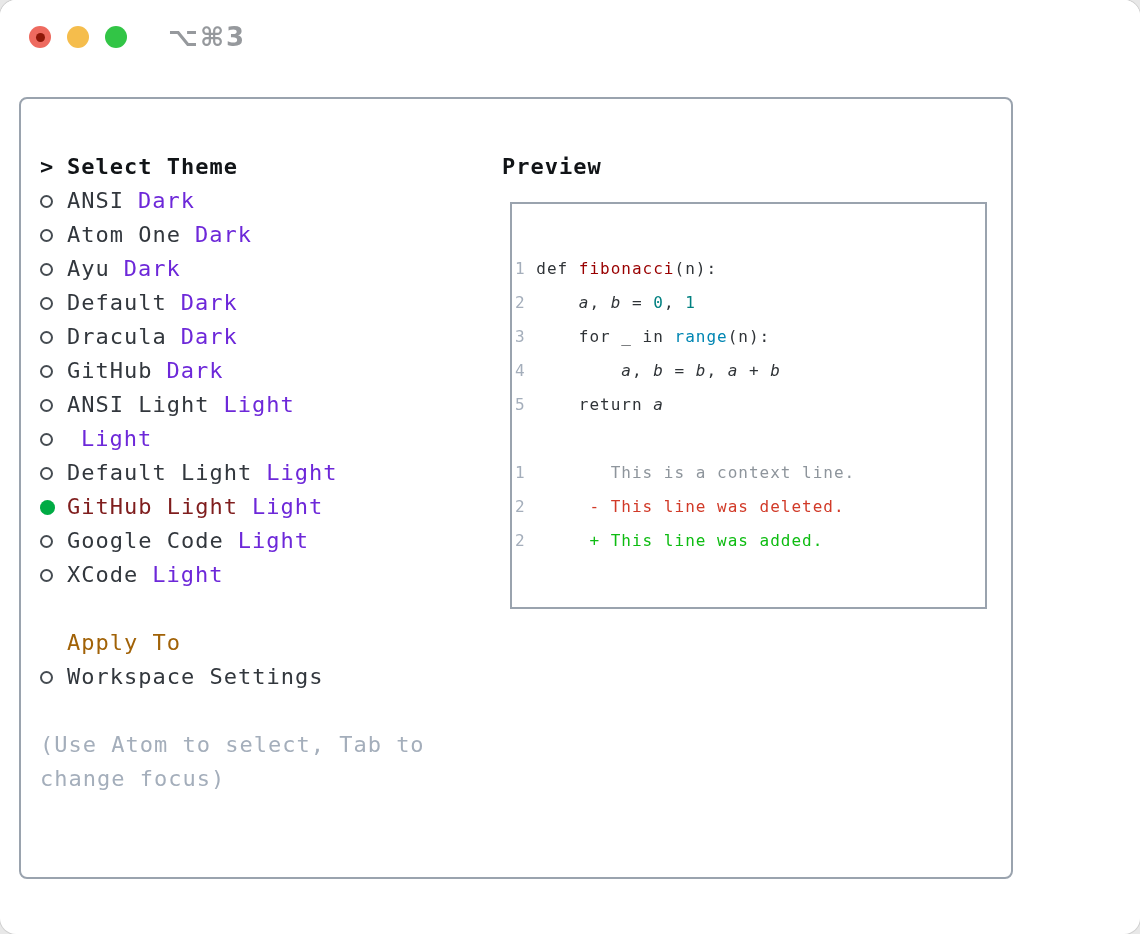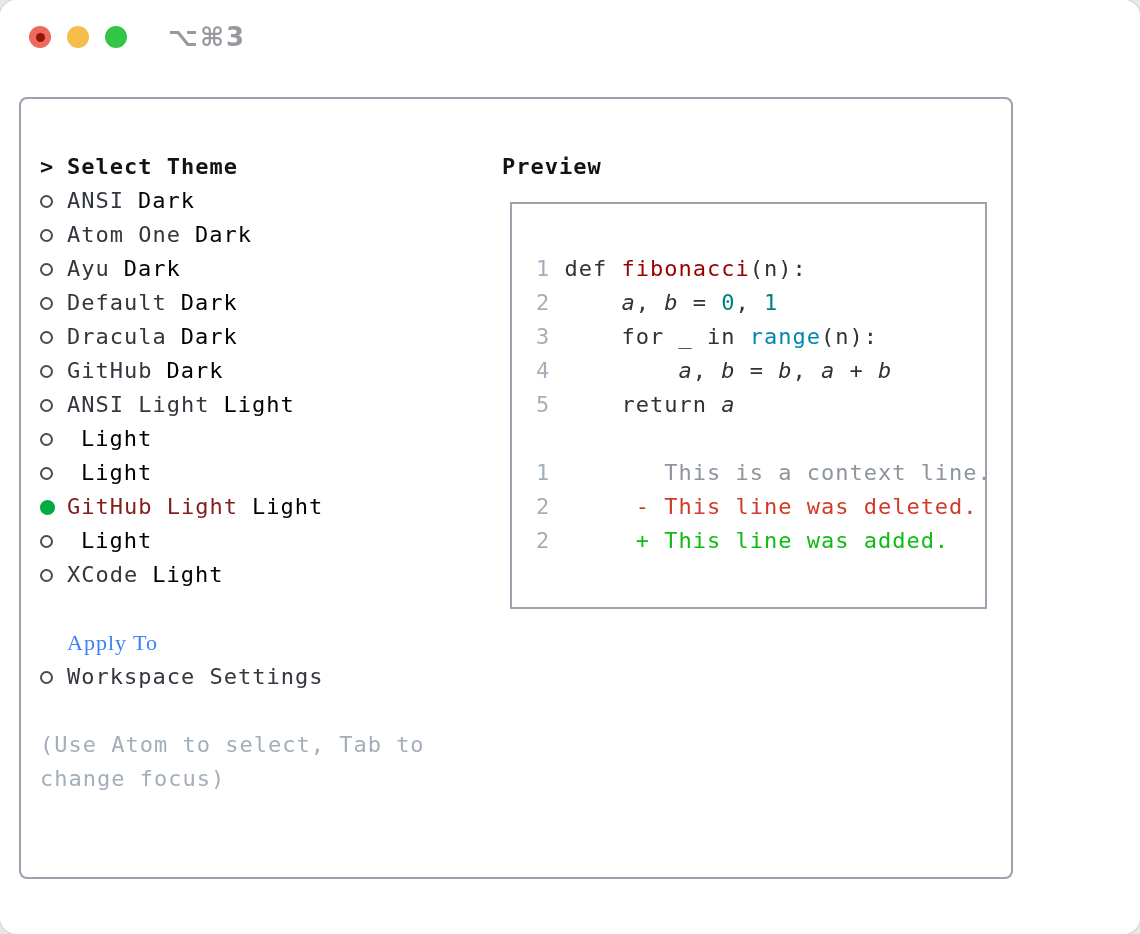--- a/index.html
+++ b/index.html
@@ -40,35 +40,35 @@
   .icon-col { width:27px; display:flex; align-items:center; flex:none; }
   .radio {
     width:13px; height:13px; border-radius:50%;
     border:2px solid #464c52; background:transparent;
   }
   .radio.on { width:15px; height:15px; border:none; background:#00ab44; }
   .prompt { font-weight:bold; color:#111417; }
   .hdr { font-weight:bold; color:#111417; }
   .name { color:#32373d; }
   .name.sel { color:#7f1d1d; }
-  .variant { color:#000000; margin-left:14px; }
-  .apply-hdr { color:#3b82f6;font-family:Liberation Serif, serif; }
+  .variant { color:#6d28d9; margin-left:14px; }
+  .apply-hdr { color:#a16207; }
   .hint { color:#a4aebb; white-space:pre; }
   
   .preview-hdr {
     position:absolute; left:481px; top:51px; height:34px; line-height:34px;
     font-weight:bold; color:#111417;
   }
   .preview-box {
     position:absolute; left:489px; top:103px; width:477px; height:407px;
     border:2px solid #9aa3ae; background:#fff; overflow:hidden;
   }
   .codepre {
-    margin:0; padding:48px 0 0 24px; white-space:pre;
-    font-size:22px; letter-spacing:1px; line-height:34px;
+    margin:0; padding:48px 0 0 3px; white-space:pre;
+    font-size:16px; letter-spacing:1px; line-height:34px;
     font-family:"DejaVu Sans Mono", monospace;
   }
   .ln { color:#a4aebb; }
 </style>
 </head>
 <body>
 
 <div class="screen">
 
   <div class="titlebar">
@@ -89,23 +89,23 @@
       </div>
       <div id="theme-items">
           <div class="row"><span class="icon-col"><span class="radio"></span></span><span class="name">ANSI</span><span class="variant">Dark</span></div>
           <div class="row"><span class="icon-col"><span class="radio"></span></span><span class="name">Atom One</span><span class="variant">Dark</span></div>
           <div class="row"><span class="icon-col"><span class="radio"></span></span><span class="name">Ayu</span><span class="variant">Dark</span></div>
           <div class="row"><span class="icon-col"><span class="radio"></span></span><span class="name">Default</span><span class="variant">Dark</span></div>
           <div class="row"><span class="icon-col"><span class="radio"></span></span><span class="name">Dracula</span><span class="variant">Dark</span></div>
           <div class="row"><span class="icon-col"><span class="radio"></span></span><span class="name">GitHub</span><span class="variant">Dark</span></div>
           <div class="row"><span class="icon-col"><span class="radio"></span></span><span class="name">ANSI Light</span><span class="variant">Light</span></div>
           <div class="row"><span class="icon-col"><span class="radio"></span></span><span class="variant">Light</span></div>
-          <div class="row"><span class="icon-col"><span class="radio"></span></span><span class="variant">Light</span></div>
+          <div class="row"><span class="icon-col"><span class="radio"></span></span><span class="name">Default Light</span><span class="variant">Light</span></div>
           <div class="row"><span class="icon-col"><span class="radio on"></span></span><span class="name sel">GitHub Light</span><span class="variant">Light</span></div>
-          <div class="row"><span class="icon-col"><span class="radio"></span></span><span class="variant">Light</span></div>
+          <div class="row"><span class="icon-col"><span class="radio"></span></span><span class="name">Google Code</span><span class="variant">Light</span></div>
           <div class="row"><span class="icon-col"><span class="radio"></span></span><span class="name">XCode</span><span class="variant">Light</span></div>
         </div>
       <div class="row"></div>
       <div class="row">
         <span class="icon-col"></span>
         <span class="apply-hdr">Apply To</span>
       </div>
       <div id="apply-options">
           <div class="row"><span class="icon-col"><span class="radio"></span></span><span class="name">Workspace Settings</span></div>
         </div>

